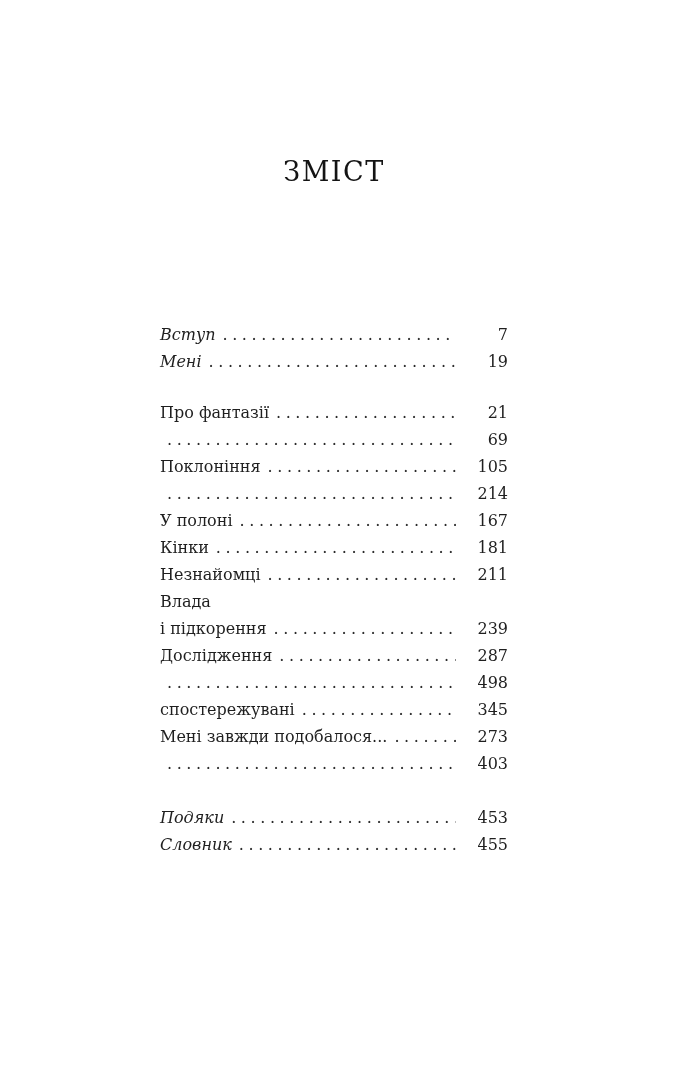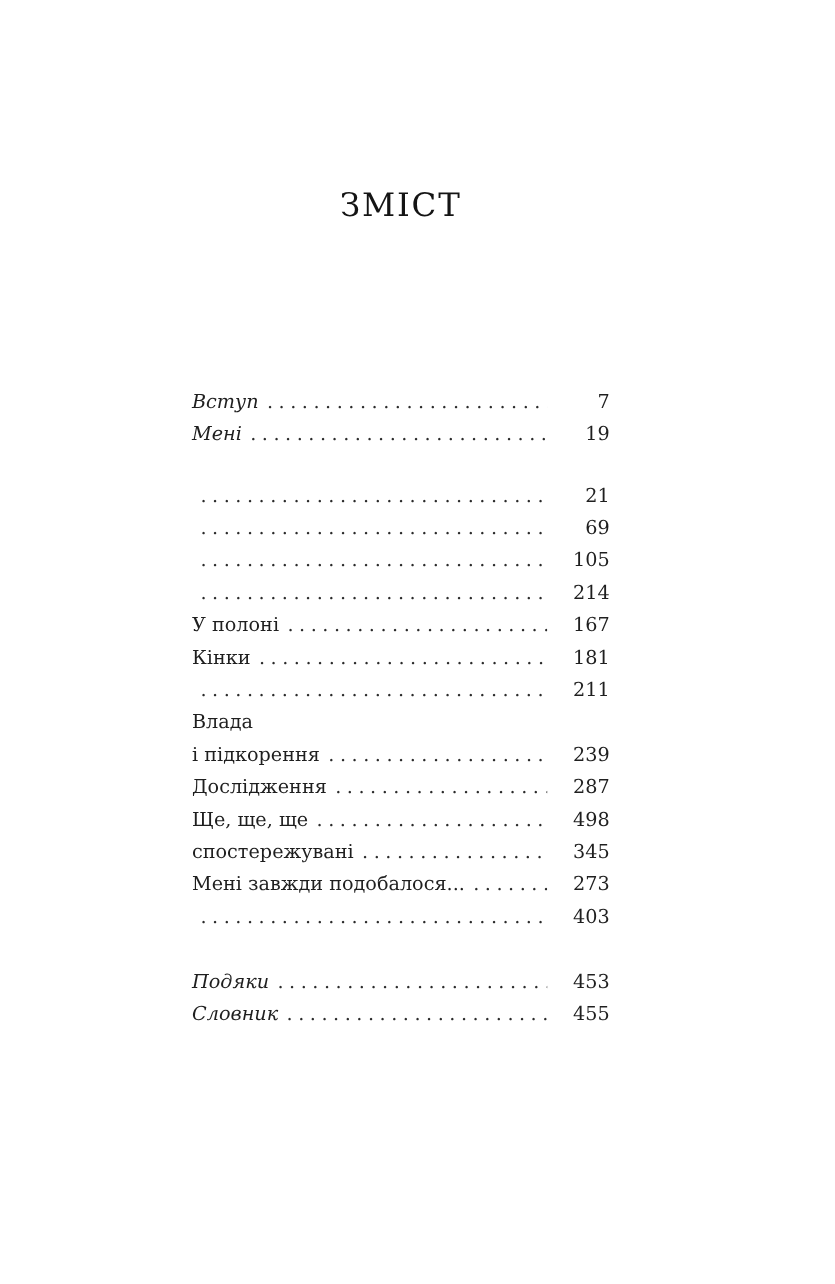--- a/index.html
+++ b/index.html
@@ -79,64 +79,66 @@
             <span class="pg">7</span>
           </div>
           <div class="toc-row italic">
             <span class="toc-label">Мені</span>
             <span class="dots">............................................................</span>
             <span class="pg">19</span>
           </div>
         </div>
         <div class="toc-section">
           <div class="toc-row">
+            <span class="toc-label">Про фантазії</span>
             <span class="dots">............................................................</span>
             <span class="pg">21</span>
           </div>
           <div class="toc-row">
             <span class="dots">............................................................</span>
             <span class="pg">69</span>
           </div>
           <div class="toc-row">
+            <span class="toc-label">Поклоніння</span>
             <span class="dots">............................................................</span>
             <span class="pg">105</span>
           </div>
           <div class="toc-row">
             <span class="dots">............................................................</span>
             <span class="pg">214</span>
           </div>
           <div class="toc-row">
             <span class="toc-label">У полоні</span>
             <span class="dots">............................................................</span>
             <span class="pg">167</span>
           </div>
           <div class="toc-row">
             <span class="toc-label">Кінки</span>
             <span class="dots">............................................................</span>
             <span class="pg">181</span>
           </div>
           <div class="toc-row">
+            <span class="toc-label">Незнайомці</span>
             <span class="dots">............................................................</span>
             <span class="pg">211</span>
           </div>
           <div class="toc-row">
             <span class="toc-label">Влада</span>
           </div>
           <div class="toc-row">
             <span class="toc-label">і підкорення</span>
             <span class="dots">............................................................</span>
             <span class="pg">239</span>
           </div>
           <div class="toc-row">
             <span class="toc-label">Дослідження</span>
             <span class="dots">............................................................</span>
             <span class="pg">287</span>
           </div>
           <div class="toc-row">
-            <span class="toc-label">Ще, ще, ще</span>
             <span class="dots">............................................................</span>
             <span class="pg">498</span>
           </div>
           <div class="toc-row">
             <span class="toc-label">спостережувані</span>
             <span class="dots">............................................................</span>
             <span class="pg">345</span>
           </div>
           <div class="toc-row">
             <span class="toc-label">Мені завжди подобалося...</span>

